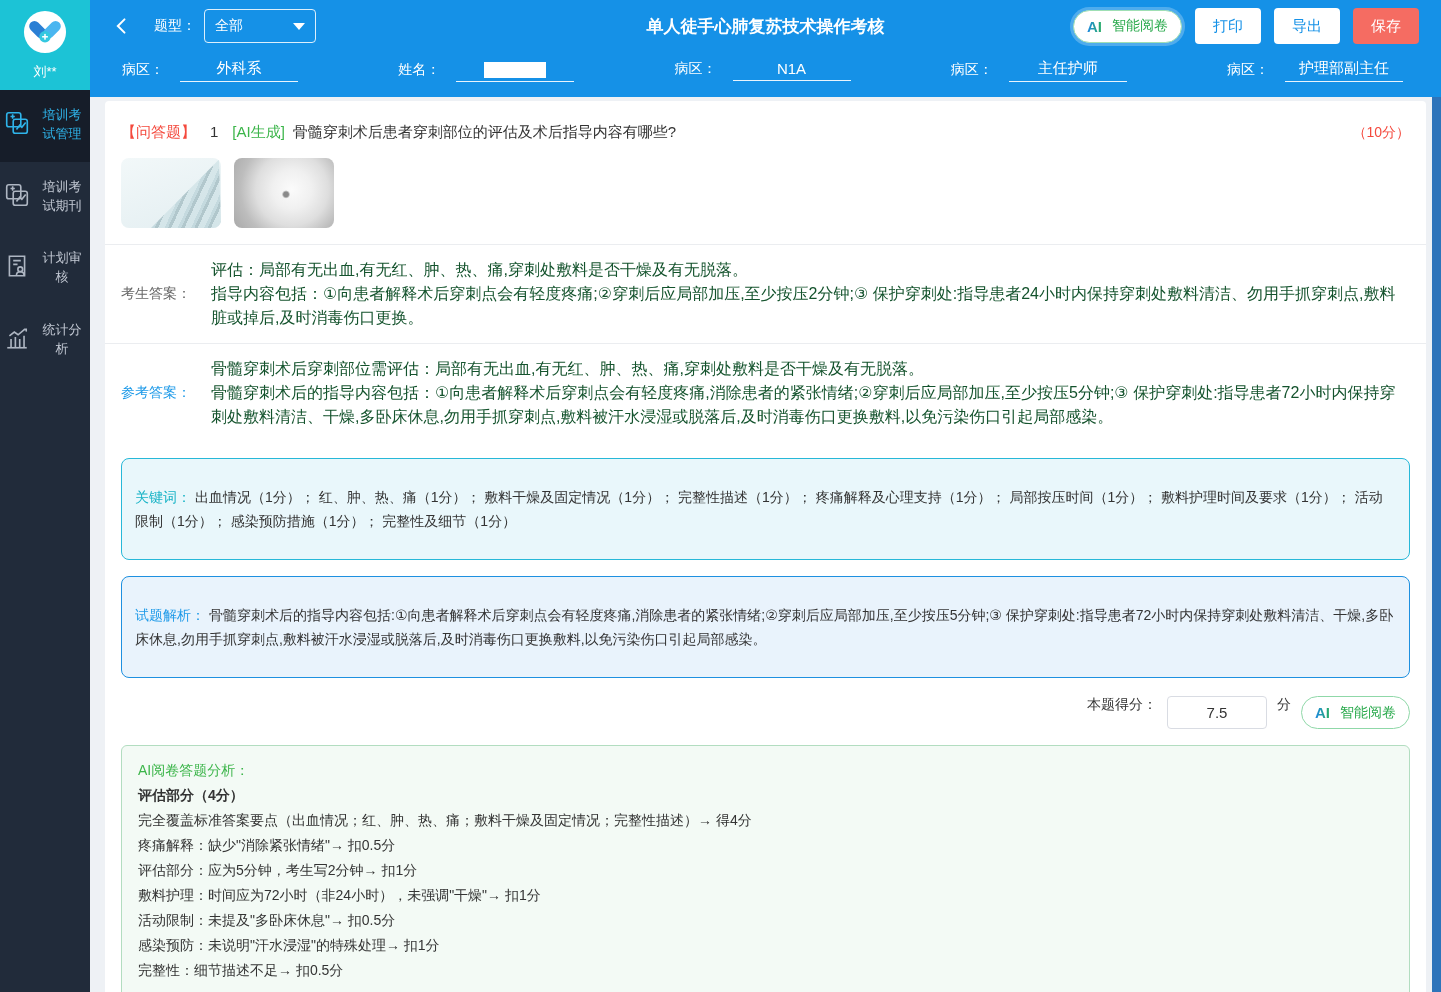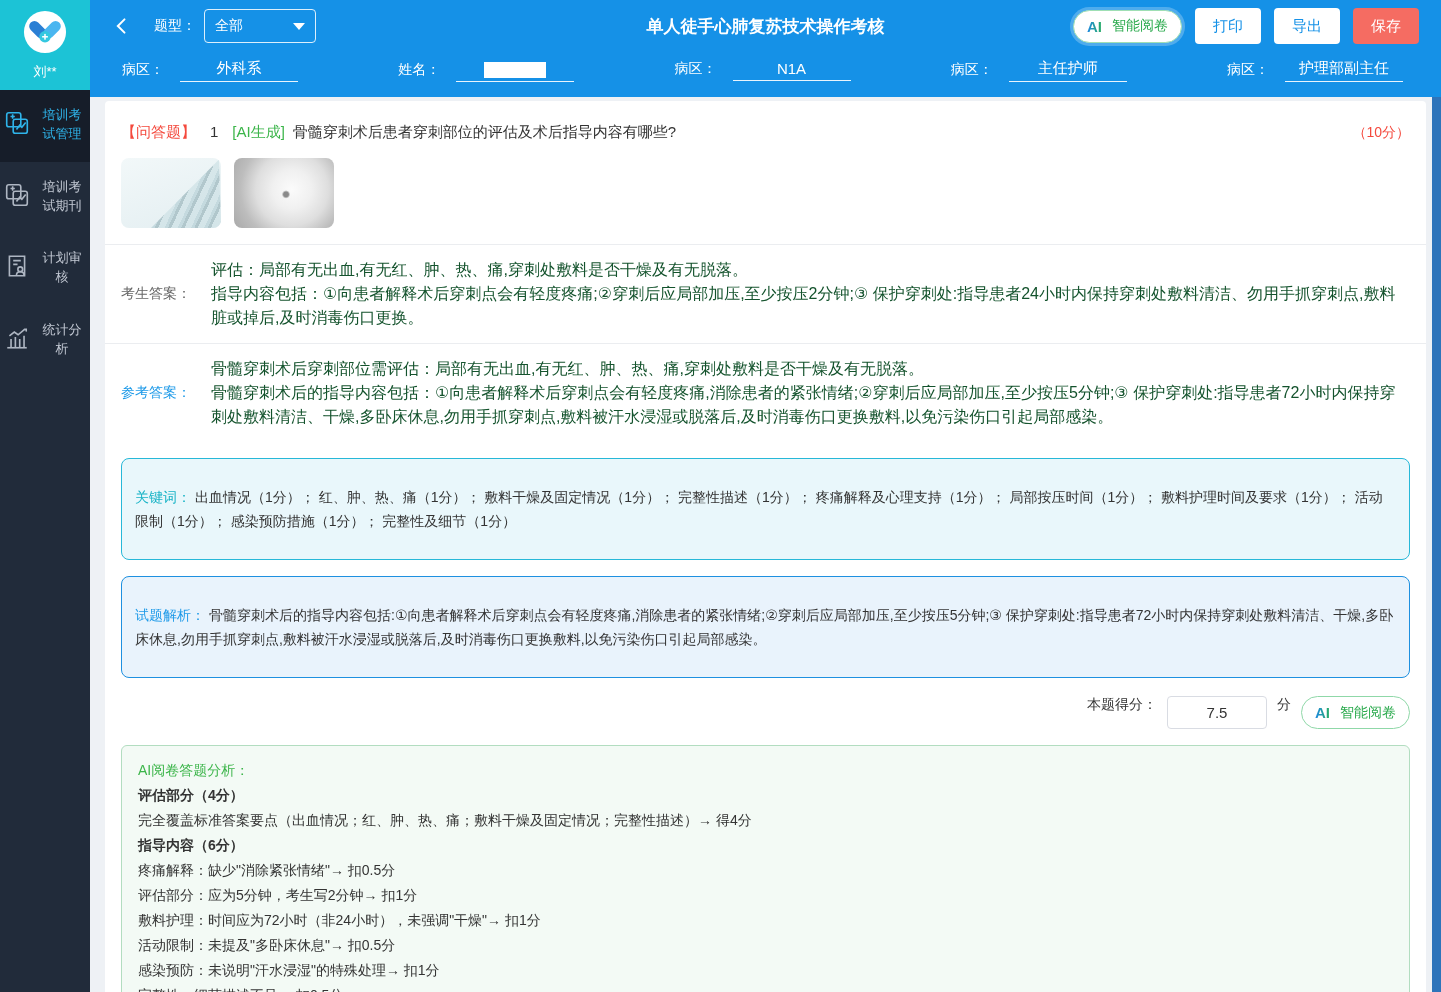--- a/index.html
+++ b/index.html
@@ -277,21 +277,20 @@
           <div class="ai-pill">
             <span class="ai-mark">AI</span>
             <span class="ai-text">智能阅卷</span>
           </div>
         </div>
 
         <div class="ai-box">
           <div class="ai-title">AI阅卷答题分析：</div>
           <div class="bold">评估部分（4分）</div>
           <div>完全覆盖标准答案要点（出血情况；红、肿、热、痛；敷料干燥及固定情况；完整性描述）→ 得4分</div>
-          <div class="bold">指导内容（6分）</div>
           <div>疼痛解释：缺少"消除紧张情绪"→ 扣0.5分</div>
           <div>评估部分：应为5分钟，考生写2分钟→ 扣1分</div>
           <div>敷料护理：时间应为72小时（非24小时），未强调"干燥"→ 扣1分</div>
           <div>活动限制：未提及"多卧床休息"→ 扣0.5分</div>
           <div>感染预防：未说明"汗水浸湿"的特殊处理→ 扣1分</div>
           <div>完整性：细节描述不足→ 扣0.5分</div>
         </div>
       </section>
 
       <section class="card">

